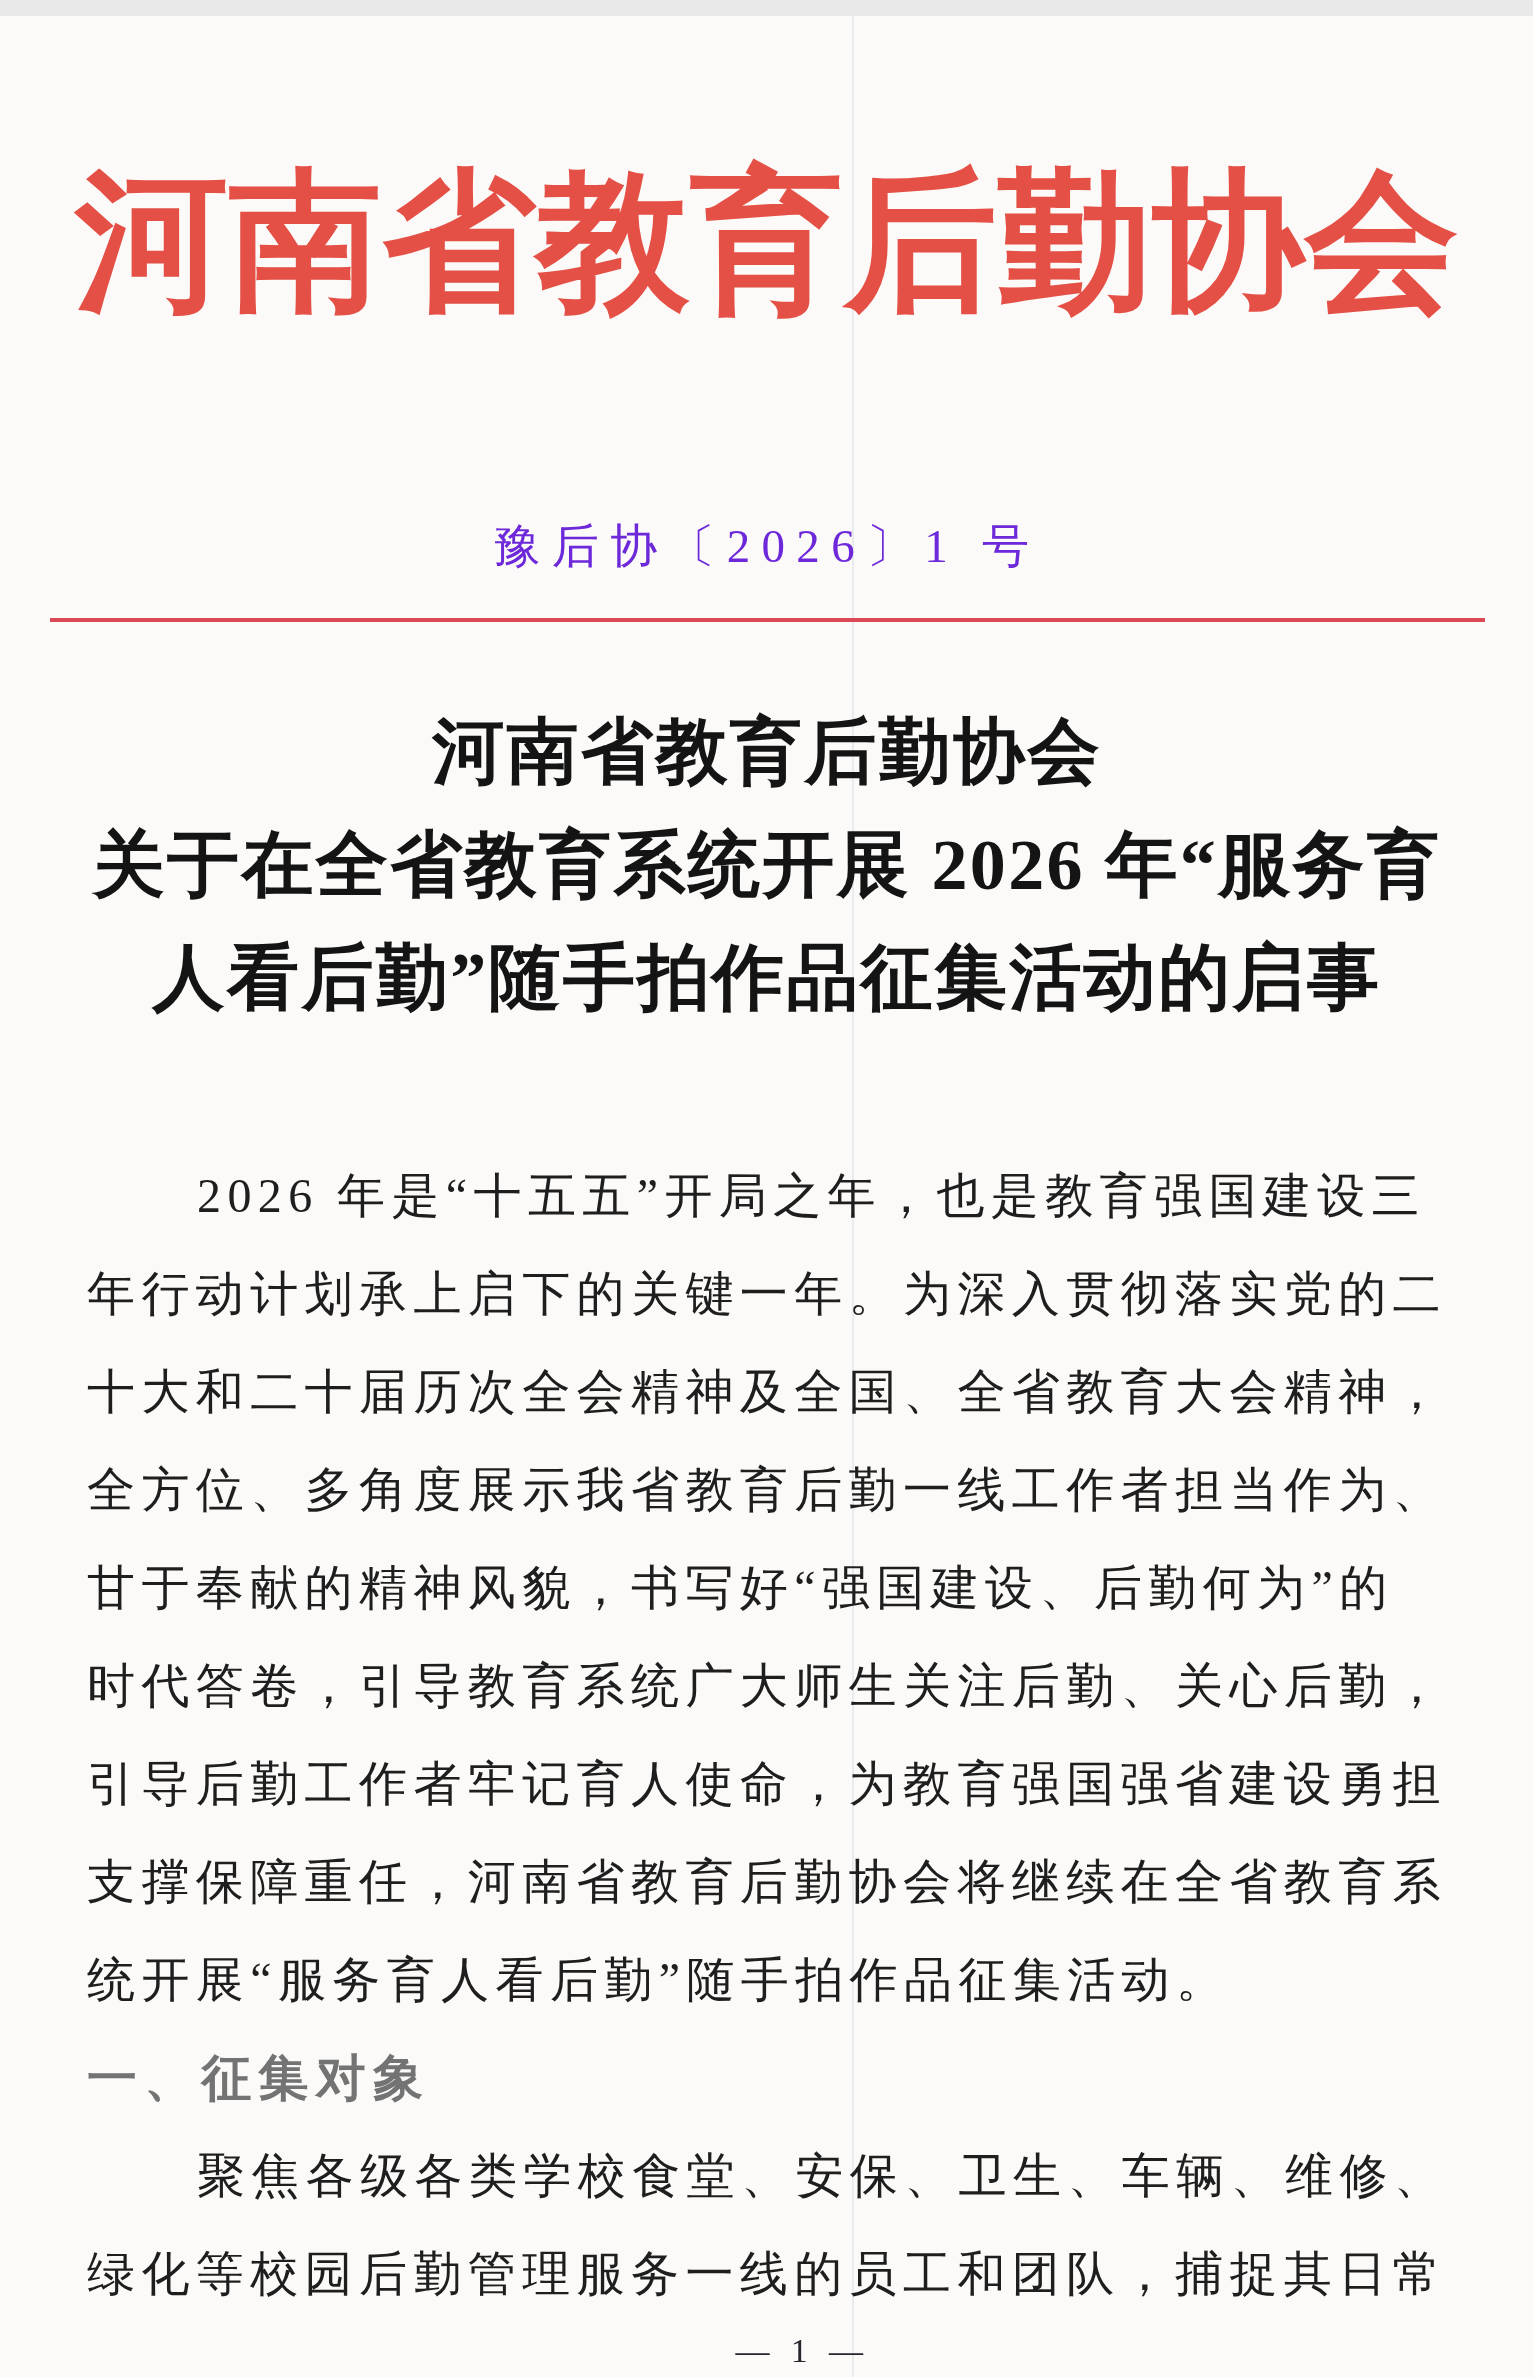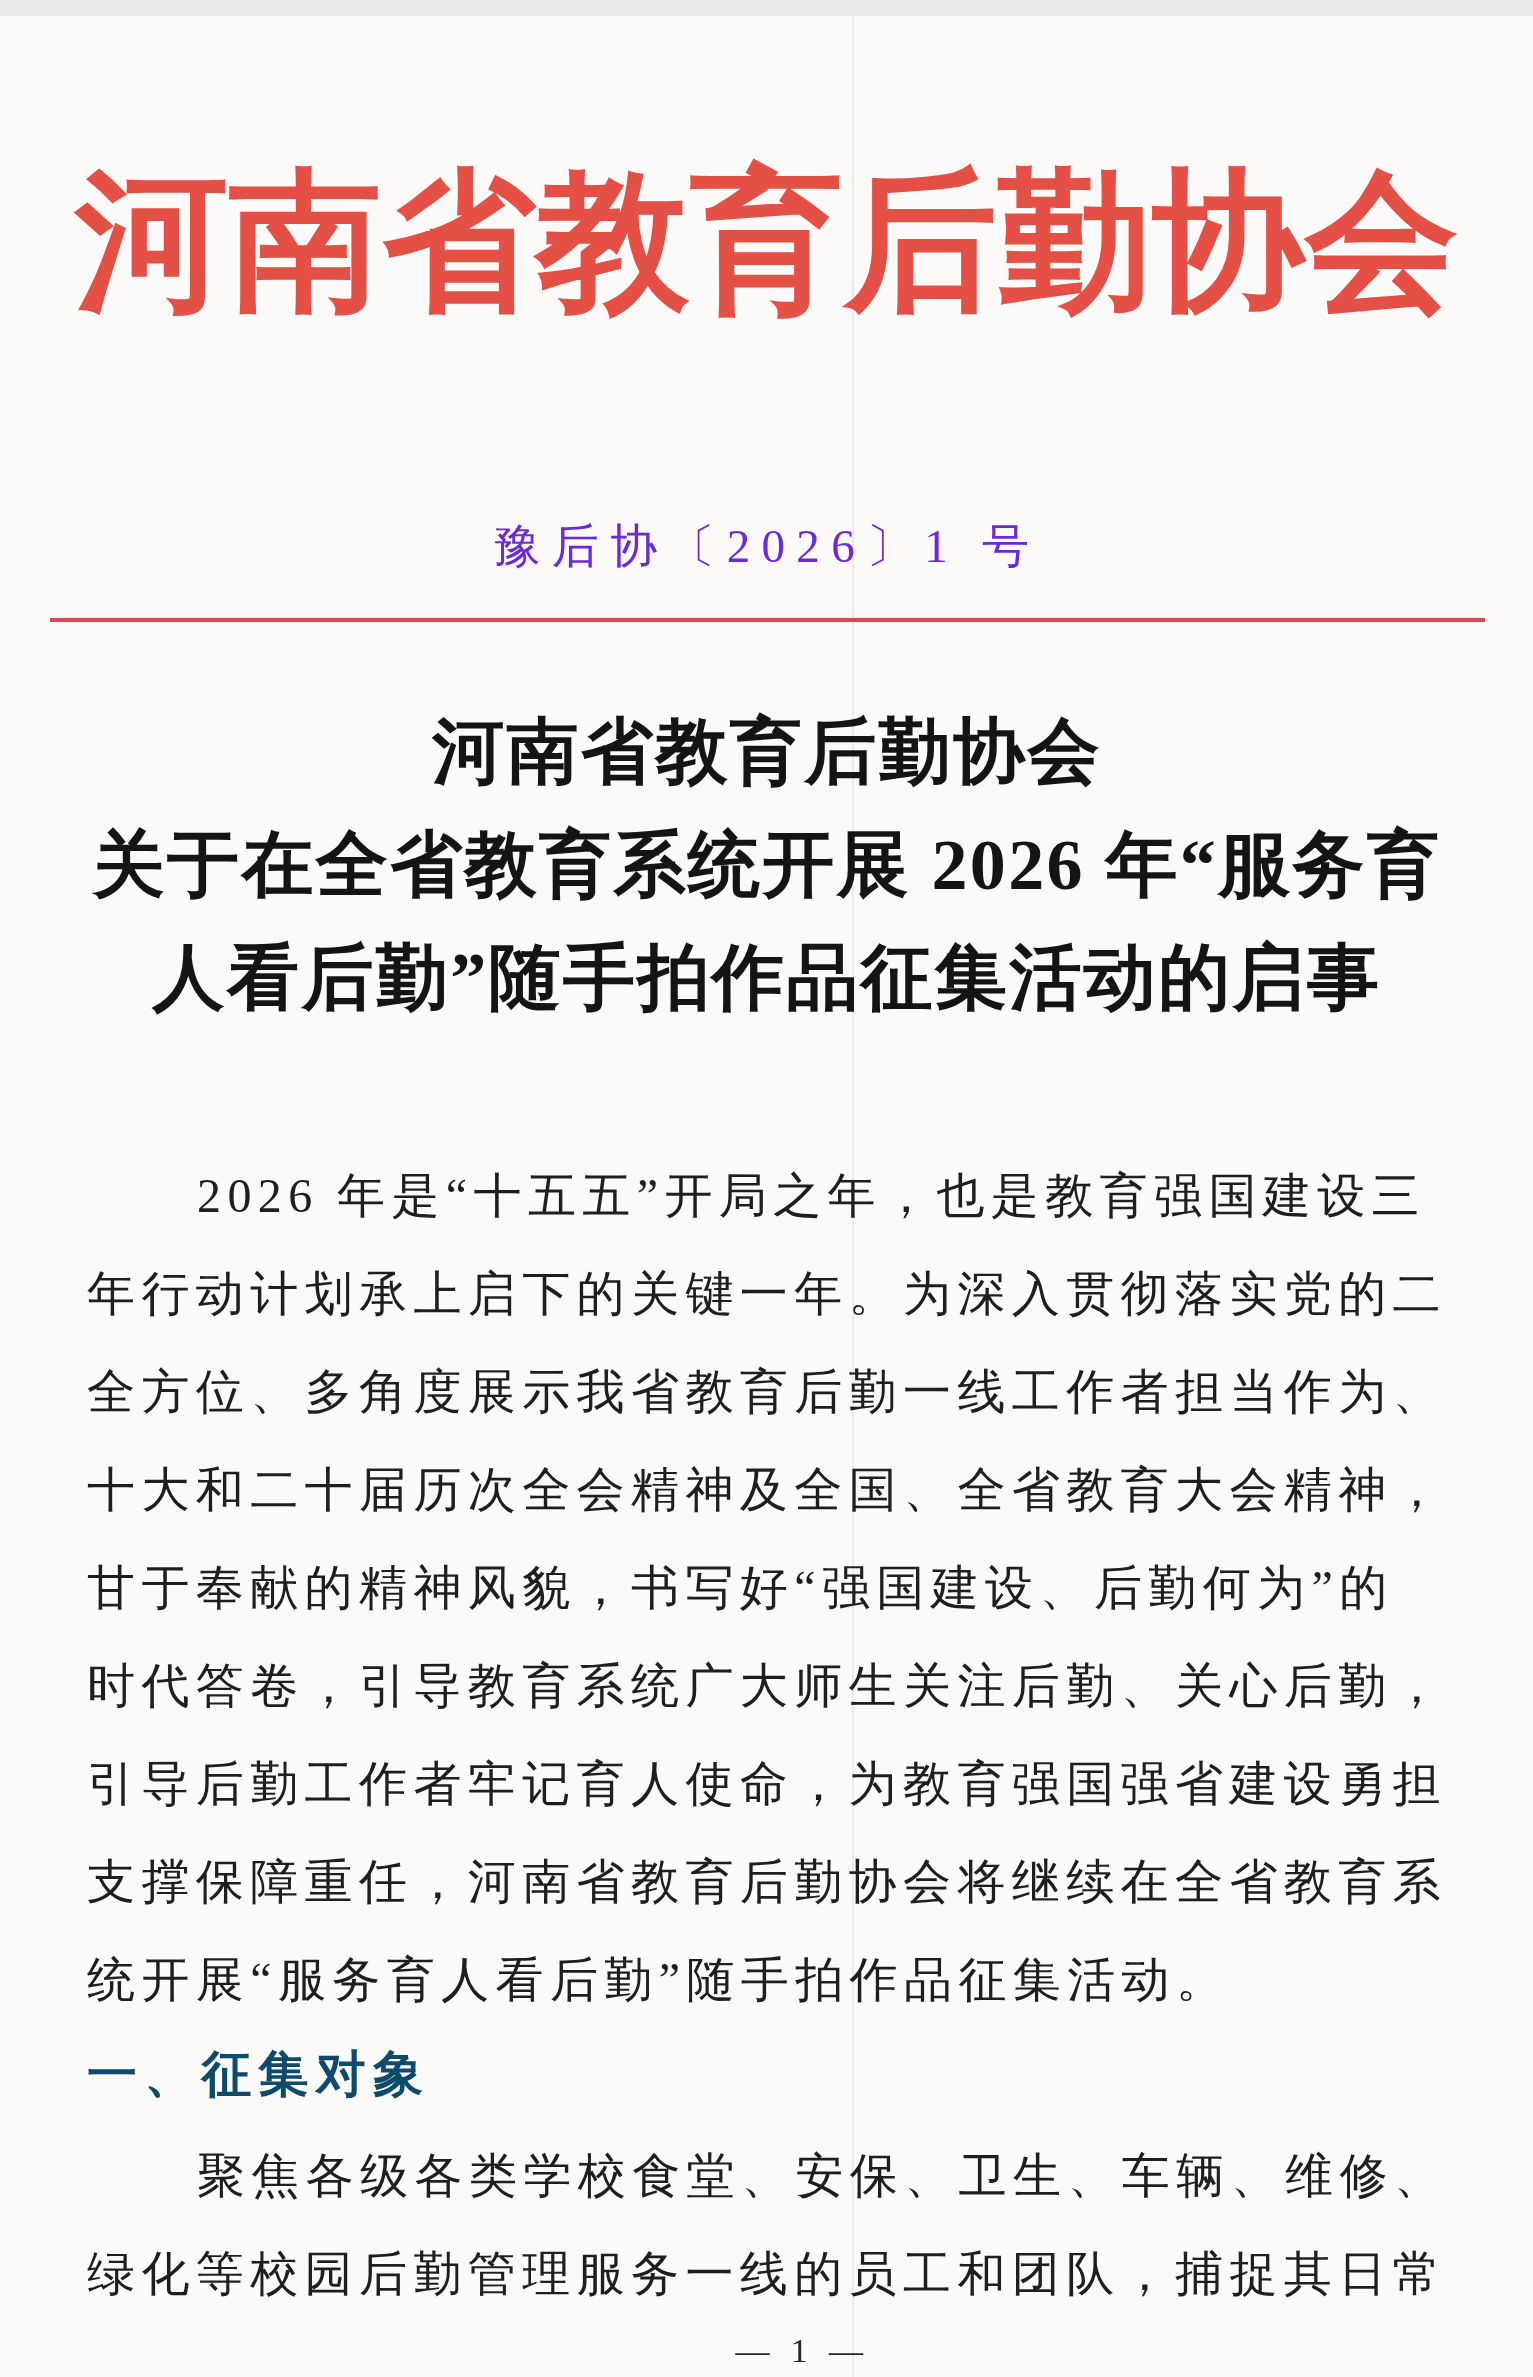--- a/index.html
+++ b/index.html
@@ -85,25 +85,25 @@
     line-height: 98px;
     letter-spacing: 6.4px;
     color: #1e1e1e;
   }
 
   .b-line { white-space: nowrap; }
 
   .indent { text-indent: 110px; }
 
   .section-heading {
-    font-family: Liberation Mono, monospace;
+    font-family: Liberation Serif, serif;
     font-weight: bold;
     font-size: 50px;
     letter-spacing: 7.2px;
-    color: #0c4a6e;
+    color: #737373;
   }
 
   .page-number {
     position: absolute;
     top: 2315px;
     left: 72px;
     width: 1461px;
     text-align: center;
     font-size: 34px;
     line-height: 39px;
@@ -127,22 +127,22 @@
 
   <div class="doc-title">
     <div class="t-line">河南省教育后勤协会</div>
     <div class="t-line">关于在全省教育系统开展 2026 年“服务育</div>
     <div class="t-line">人看后勤”随手拍作品征集活动的启事</div>
   </div>
 
   <div class="body-text">
     <div class="b-line indent">2026 年是“十五五”开局之年，也是教育强国建设三</div>
     <div class="b-line">年行动计划承上启下的关键一年。为深入贯彻落实党的二</div>
+    <div class="b-line">十大和二十届历次全会精神及全国、全省教育大会精神，</div>
     <div class="b-line">全方位、多角度展示我省教育后勤一线工作者担当作为、</div>
-    <div class="b-line">十大和二十届历次全会精神及全国、全省教育大会精神，</div>
     <div class="b-line">甘于奉献的精神风貌，书写好“强国建设、后勤何为”的</div>
     <div class="b-line">时代答卷，引导教育系统广大师生关注后勤、关心后勤，</div>
     <div class="b-line">引导后勤工作者牢记育人使命，为教育强国强省建设勇担</div>
     <div class="b-line">支撑保障重任，河南省教育后勤协会将继续在全省教育系</div>
     <div class="b-line">统开展“服务育人看后勤”随手拍作品征集活动。</div>
     <div class="b-line section-heading">一、征集对象</div>
     <div class="b-line indent">聚焦各级各类学校食堂、安保、卫生、车辆、维修、</div>
     <div class="b-line">绿化等校园后勤管理服务一线的员工和团队，捕捉其日常</div>
   </div>
 

